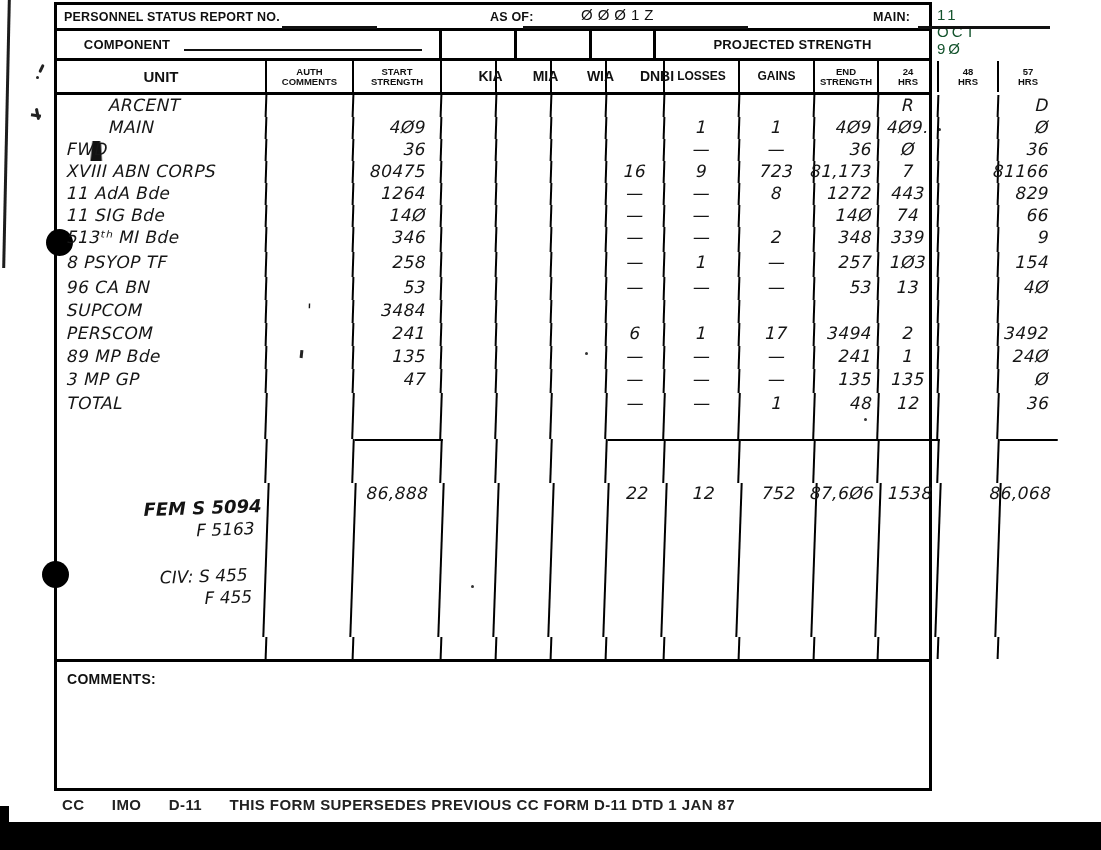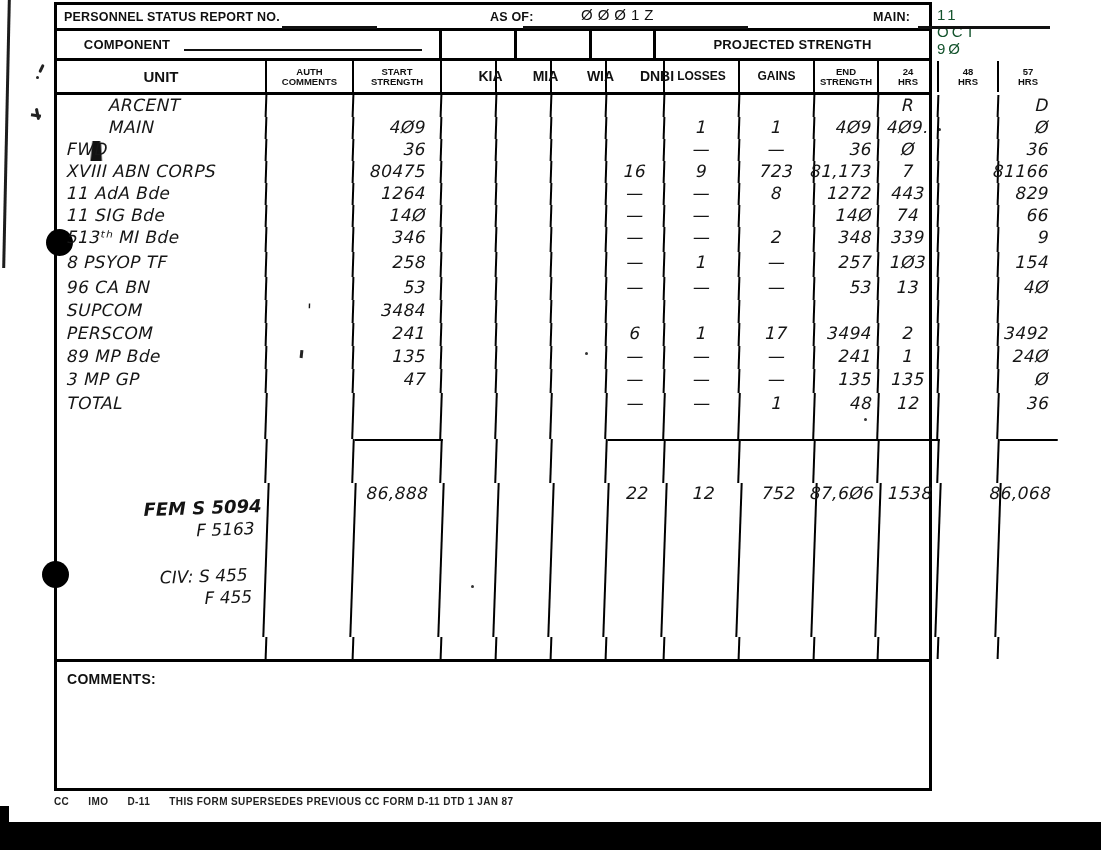--- a/index.html
+++ b/index.html
@@ -87,21 +87,21 @@
   .notes .n1{font-weight:bold;font-size:18px;}
   .notes .n2{margin-left:52px;margin-top:2px;}
   .notes .n3{margin-left:14px;margin-top:26px;}
   .notes .n4{margin-left:58px;margin-top:2px;}
 
   
   .comments{height:132px;border:3px solid #000;padding:8px 10px;}
   .comments .lblc{font-weight:bold;font-size:14px;letter-spacing:.3px;}
 
   
-  .fineprint{position:absolute;left:54px;top:796px;font-size:10px;font-weight:bold;color:#222;
+  .fineprint{position:absolute;left:62px;top:796px;font-size:15px;font-weight:bold;color:#222;
              white-space:pre;filter:blur(.5px);letter-spacing:.4px;}
   .bottom-bar{position:absolute;left:0;top:822px;width:1101px;height:28px;background:#000;}
   .bar-nib{position:absolute;left:0;top:806px;width:9px;height:18px;background:#000;}
 
   
   .scanline{position:absolute;left:5px;top:0;width:2.5px;height:268px;background:#1c1c1c;transform:rotate(1.2deg);}
   .punch{position:absolute;width:27px;height:27px;border-radius:50%;background:#000;}
   .p1{left:46px;top:229px;}
   .p2{left:42px;top:561px;}
   .mark{position:absolute;background:#222;}

